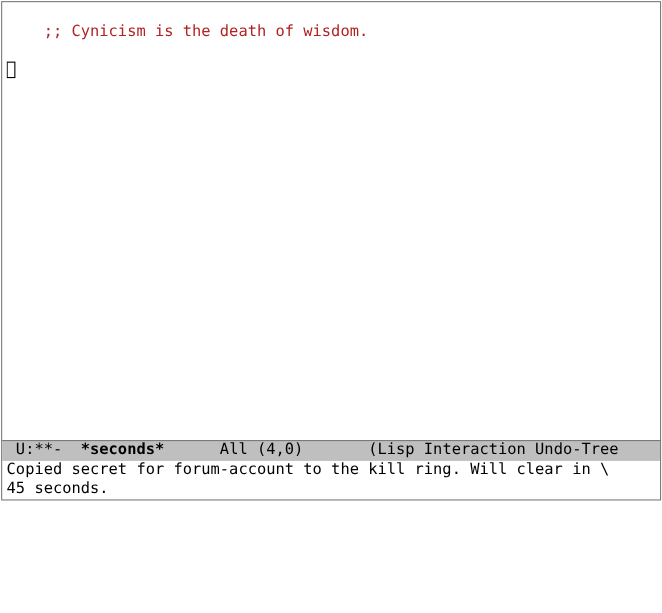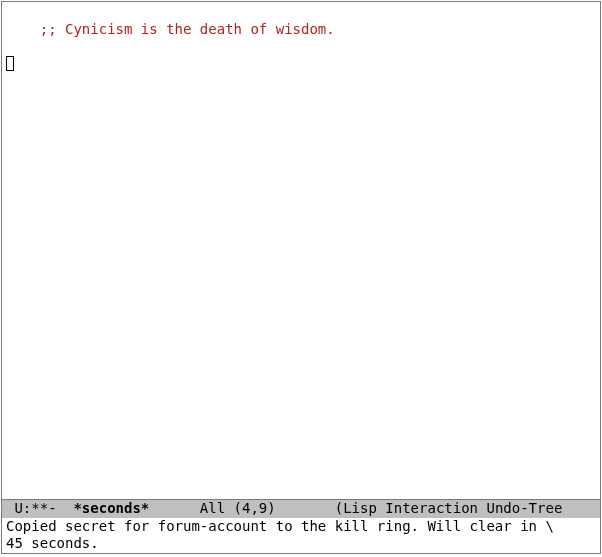--- a/index.html
+++ b/index.html
@@ -9,21 +9,21 @@
     height: 557px;
     background: #ffffff;
     font-family: "DejaVu Sans Mono", "Liberation Mono", "Courier New", monospace;
     font-size: 14px;
     line-height: 17px;
     overflow: hidden;
   }
   .frame {
     position: relative;
     width: 600px;
-    height: 553px;
+    height: 454px;
     border: 1px solid #7a7a7a;
     box-sizing: border-box;
     margin: 1px;
   }
   .buffer {
     position: absolute;
     left: 4px;
     top: 2px;
     right: 2px;
     bottom: 53px;
@@ -74,18 +74,18 @@
 <body>
 
 <div class="frame">
 
   <div class="buffer">
     <span class="comment">;; Cynicism is the death of wisdom.</span>
 <span> </span>
 <span class="cursor"></span>
   </div>
 
-  <div class="modeline"><span> U:**-  </span><span class="buffer-name">*seconds*</span><span>      All (4,9)</span><span>       (Lisp Interaction Undo-Tree</span></div>
+  <div class="modeline"><span> U:**-  </span><span class="buffer-name">*seconds*</span><span>      All (4,0)</span><span>       (Lisp Interaction Undo-Tree</span></div>
 
   <div class="echo-area"><span>Copied secret for forum-account to the kill ring. Will clear in \
 45 seconds.</span></div>
 
 </div>
 
 </body></html>

